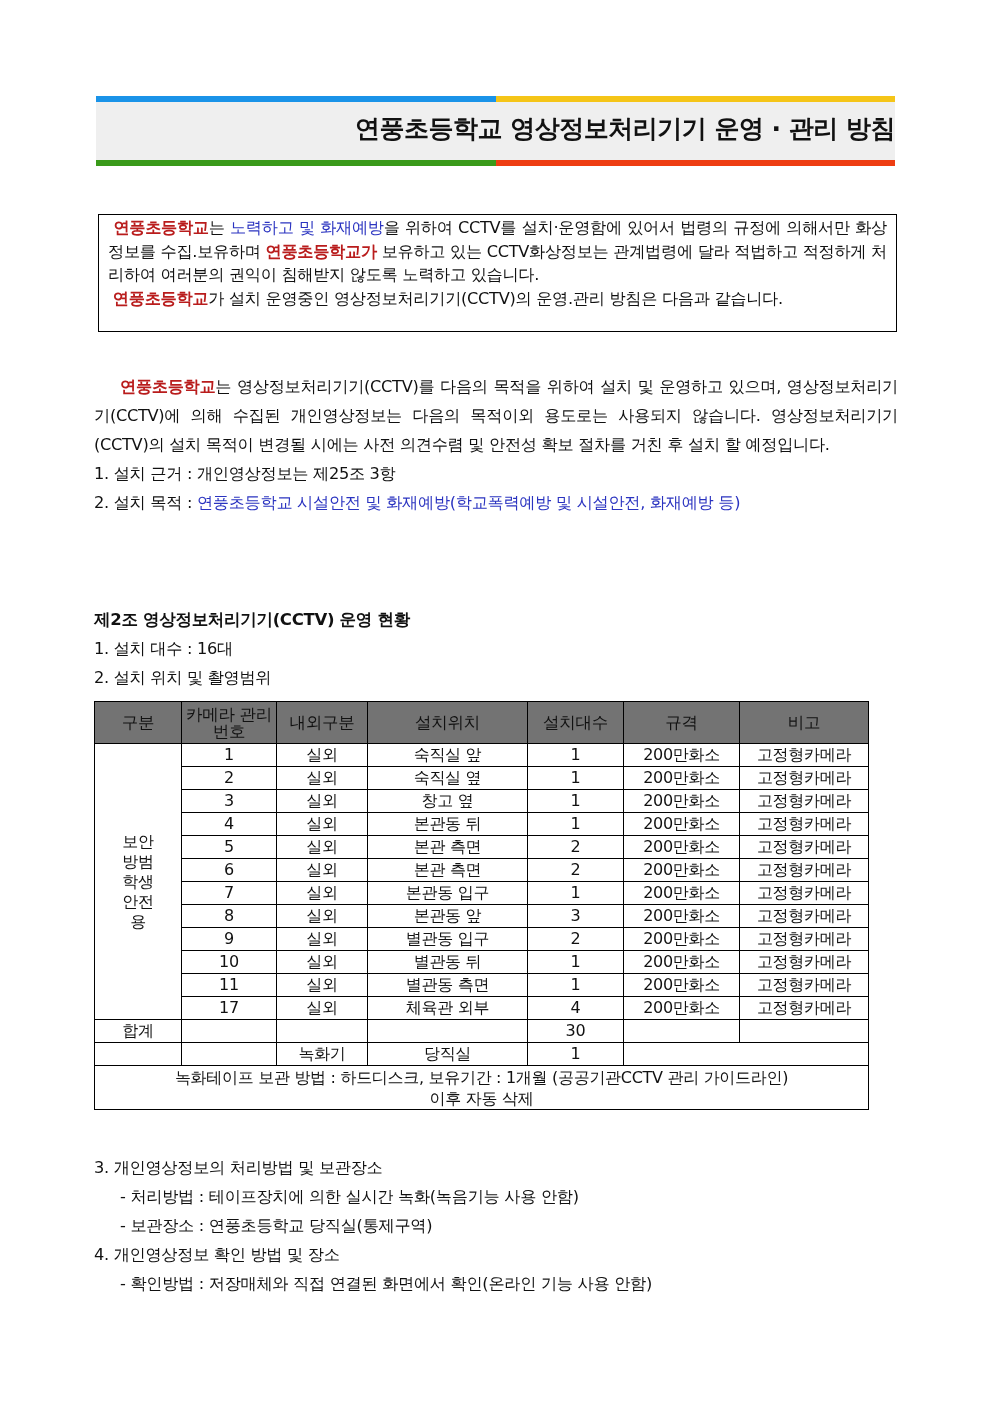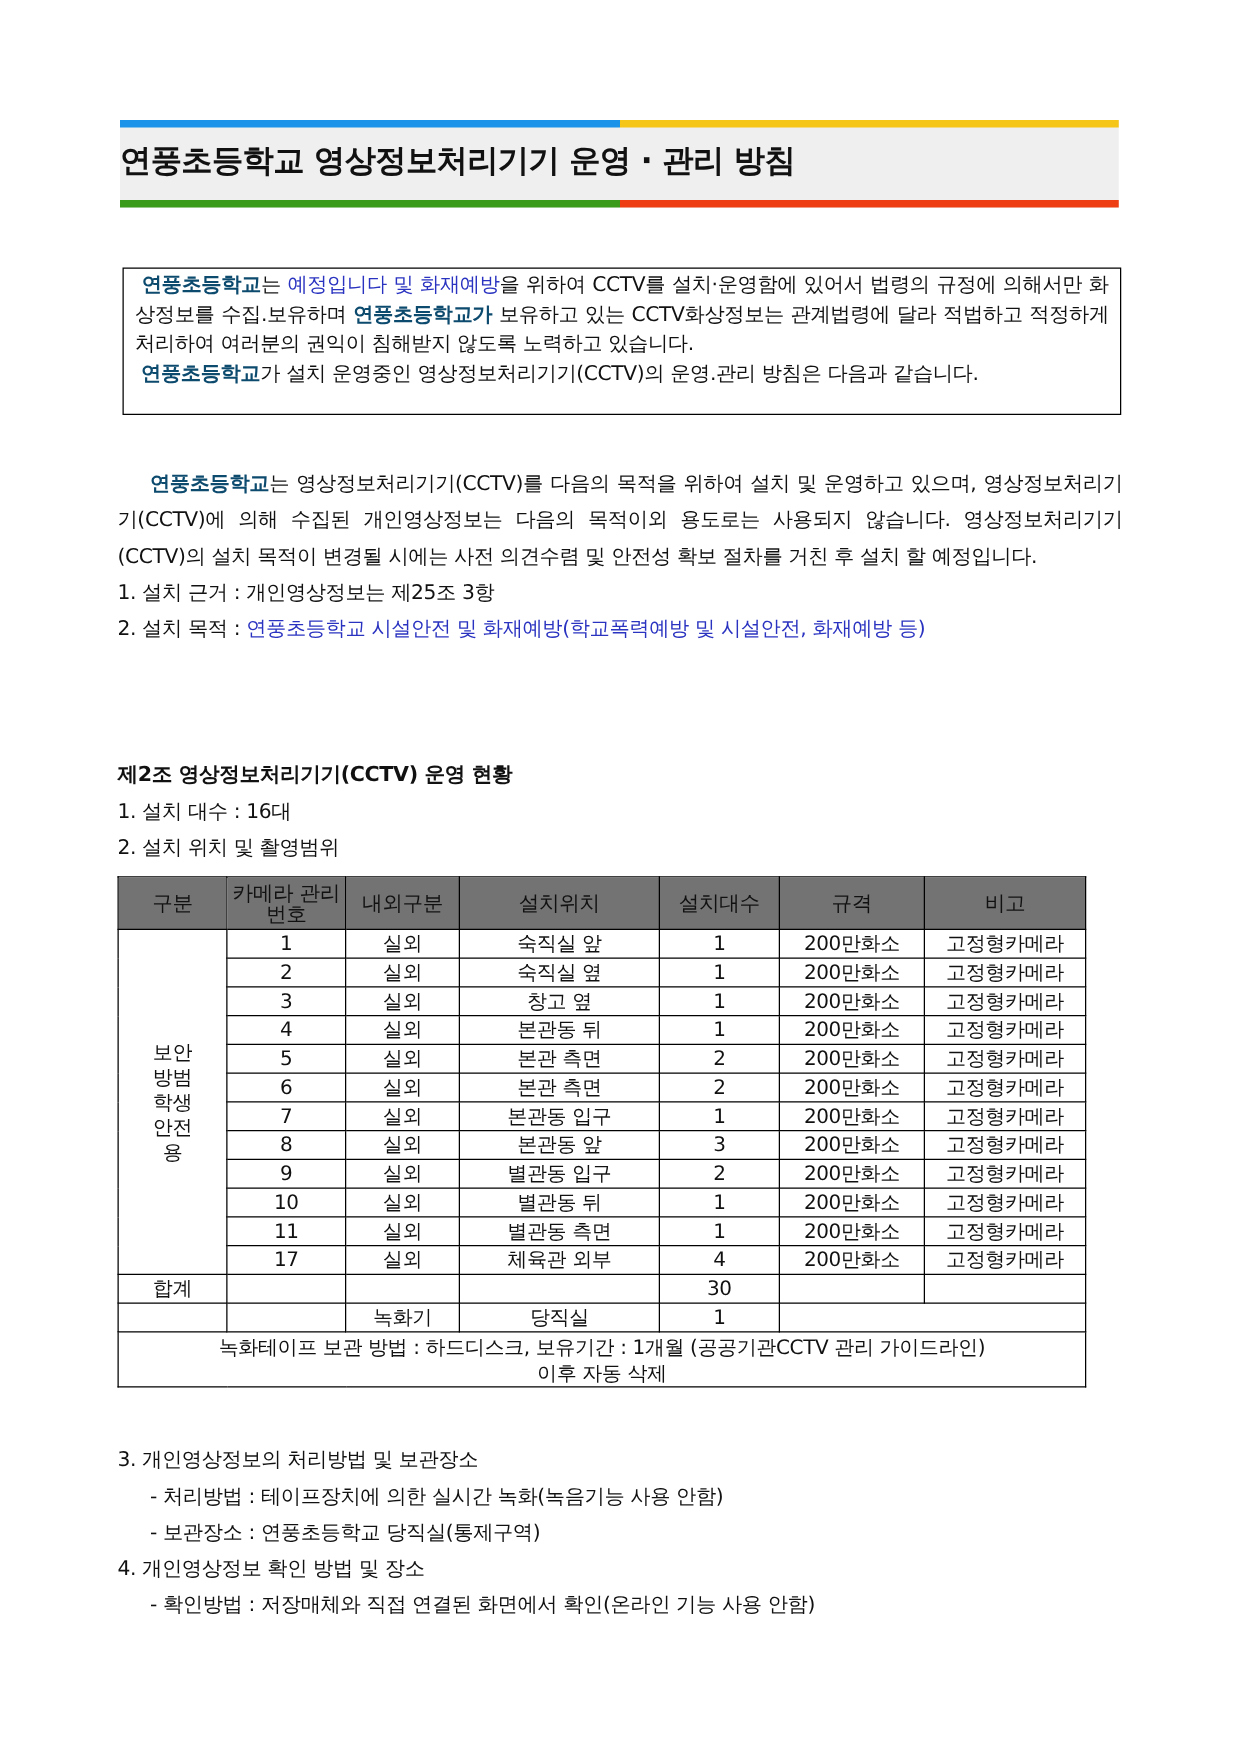--- a/index.html
+++ b/index.html
@@ -3,24 +3,24 @@
 <meta charset="utf-8">
 <style>
   html, body { margin:0; padding:0; background:#ffffff; }
   body { width:992px; height:1403px; position:relative; font-family:"DejaVu Sans", "Liberation Sans", sans-serif; color:#111; overflow:hidden; }
   .title-banner { position:absolute; left:96px; top:96px; width:799px; height:70px; background:#efefef; }
   .bar { position:absolute; height:6px; }
   .bar.tl { left:0; top:0; width:400px; background:#1a93e8; }
   .bar.tr { left:400px; top:0; width:399px; background:#f5c518; }
   .bar.bl { left:0; bottom:0; width:400px; background:#3a9a1a; }
   .bar.br { left:400px; bottom:0; width:399px; background:#ee3d12; }
-  .title-text { position:absolute; left:0; right:0; top:16px; text-align:left; font-size:25px; font-weight:bold; letter-spacing:-0.5px; color:#111; }
+  .title-text { position:absolute; left:0; right:0; top:16px; text-align:right; font-size:25px; font-weight:bold; letter-spacing:-0.5px; color:#111; }
   .intro-box { position:absolute; left:98px; top:214px; width:799px; height:118px; border:1px solid #000; box-sizing:border-box; padding:1px 9px 0 9px; font-size:16.2px; line-height:23.5px; text-align:justify; letter-spacing:-0.3px; }
   .intro-box p { margin:0; }
-  .blue-b { color:#0c4a6e; font-weight:bold; }
+  .blue-b { color:#b91c1c; font-weight:bold; }
   .blue { color:#2a33c0; }
   .section { position:absolute; left:94px; width:804px; font-size:16.2px; letter-spacing:-0.3px; }
   .h { font-weight:bold; font-size:16.5px; line-height:28px; }
   .para { line-height:29px; text-align:justify; text-indent:26px; }
   .line { line-height:29px; white-space:nowrap; }
   .indent { padding-left:26px; }
   table.cctv { position:absolute; left:94px; top:701px; border-collapse:collapse; font-size:16px; letter-spacing:-0.3px; table-layout:fixed; }
   table.cctv td, table.cctv th { border:1px solid #000; padding:0; text-align:center; vertical-align:middle; font-weight:normal; height:22px; line-height:20px; overflow:hidden; white-space:nowrap; }
   table.cctv th { background:#737373; height:41px; font-size:16.5px; line-height:17px; }
   table.cctv td.group { line-height:20px; white-space:normal; }
@@ -31,21 +31,21 @@
 
 <div class="title-banner">
   <div class="bar tl"></div>
   <div class="bar tr"></div>
   <div class="title-text">연풍초등학교 영상정보처리기기 운영 · 관리 방침</div>
   <div class="bar bl"></div>
   <div class="bar br"></div>
 </div>
 
 <div class="intro-box">
-  <p>&nbsp;<span class="blue-b">연풍초등학교</span><span>는 </span><span class="blue">예정입니다 및 화재예방</span><span>을 위하여 CCTV를 설치·운영함에 있어서 법령의 규정에 의해서만 화상정보를 수집.보유하며 </span><span class="blue-b">연풍초등학교가</span><span> 보유하고 있는 CCTV화상정보는 관계법령에 달라 적법하고 적정하게 처리하여 여러분의 권익이 침해받지 않도록 노력하고 있습니다.</span></p>
+  <p>&nbsp;<span class="blue-b">연풍초등학교</span><span>는 </span><span class="blue">노력하고 및 화재예방</span><span>을 위하여 CCTV를 설치·운영함에 있어서 법령의 규정에 의해서만 화상정보를 수집.보유하며 </span><span class="blue-b">연풍초등학교가</span><span> 보유하고 있는 CCTV화상정보는 관계법령에 달라 적법하고 적정하게 처리하여 여러분의 권익이 침해받지 않도록 노력하고 있습니다.</span></p>
   <p>&nbsp;<span class="blue-b">연풍초등학교</span><span>가 설치 운영중인 영상정보처리기기(CCTV)의 운영.관리 방침은 다음과 같습니다.</span></p>
 </div>
 
 <div class="section" style="top:372px;">
   <div class="para"><span class="blue-b">연풍초등학교</span><span>는 영상정보처리기기(CCTV)를 다음의 목적을 위하여 설치 및 운영하고 있으며, 영상정보처리기기(CCTV)에 의해 수집된 개인영상정보는 다음의 목적이외 용도로는 사용되지 않습니다. 영상정보처리기기(CCTV)의 설치 목적이 변경될 시에는 사전 의견수렴 및 안전성 확보 절차를 거친 후 설치 할 예정입니다.</span></div>
   <div class="line"><span>1. 설치 근거 : </span><span>개인영상정보는 제25조 3항</span></div>
   <div class="line"><span>2. 설치 목적 : </span><span class="blue">연풍초등학교 시설안전 및 화재예방(학교폭력예방 및 시설안전, 화재예방 등)</span></div>
 </div>
 
 <div class="section" style="top:606px;">

